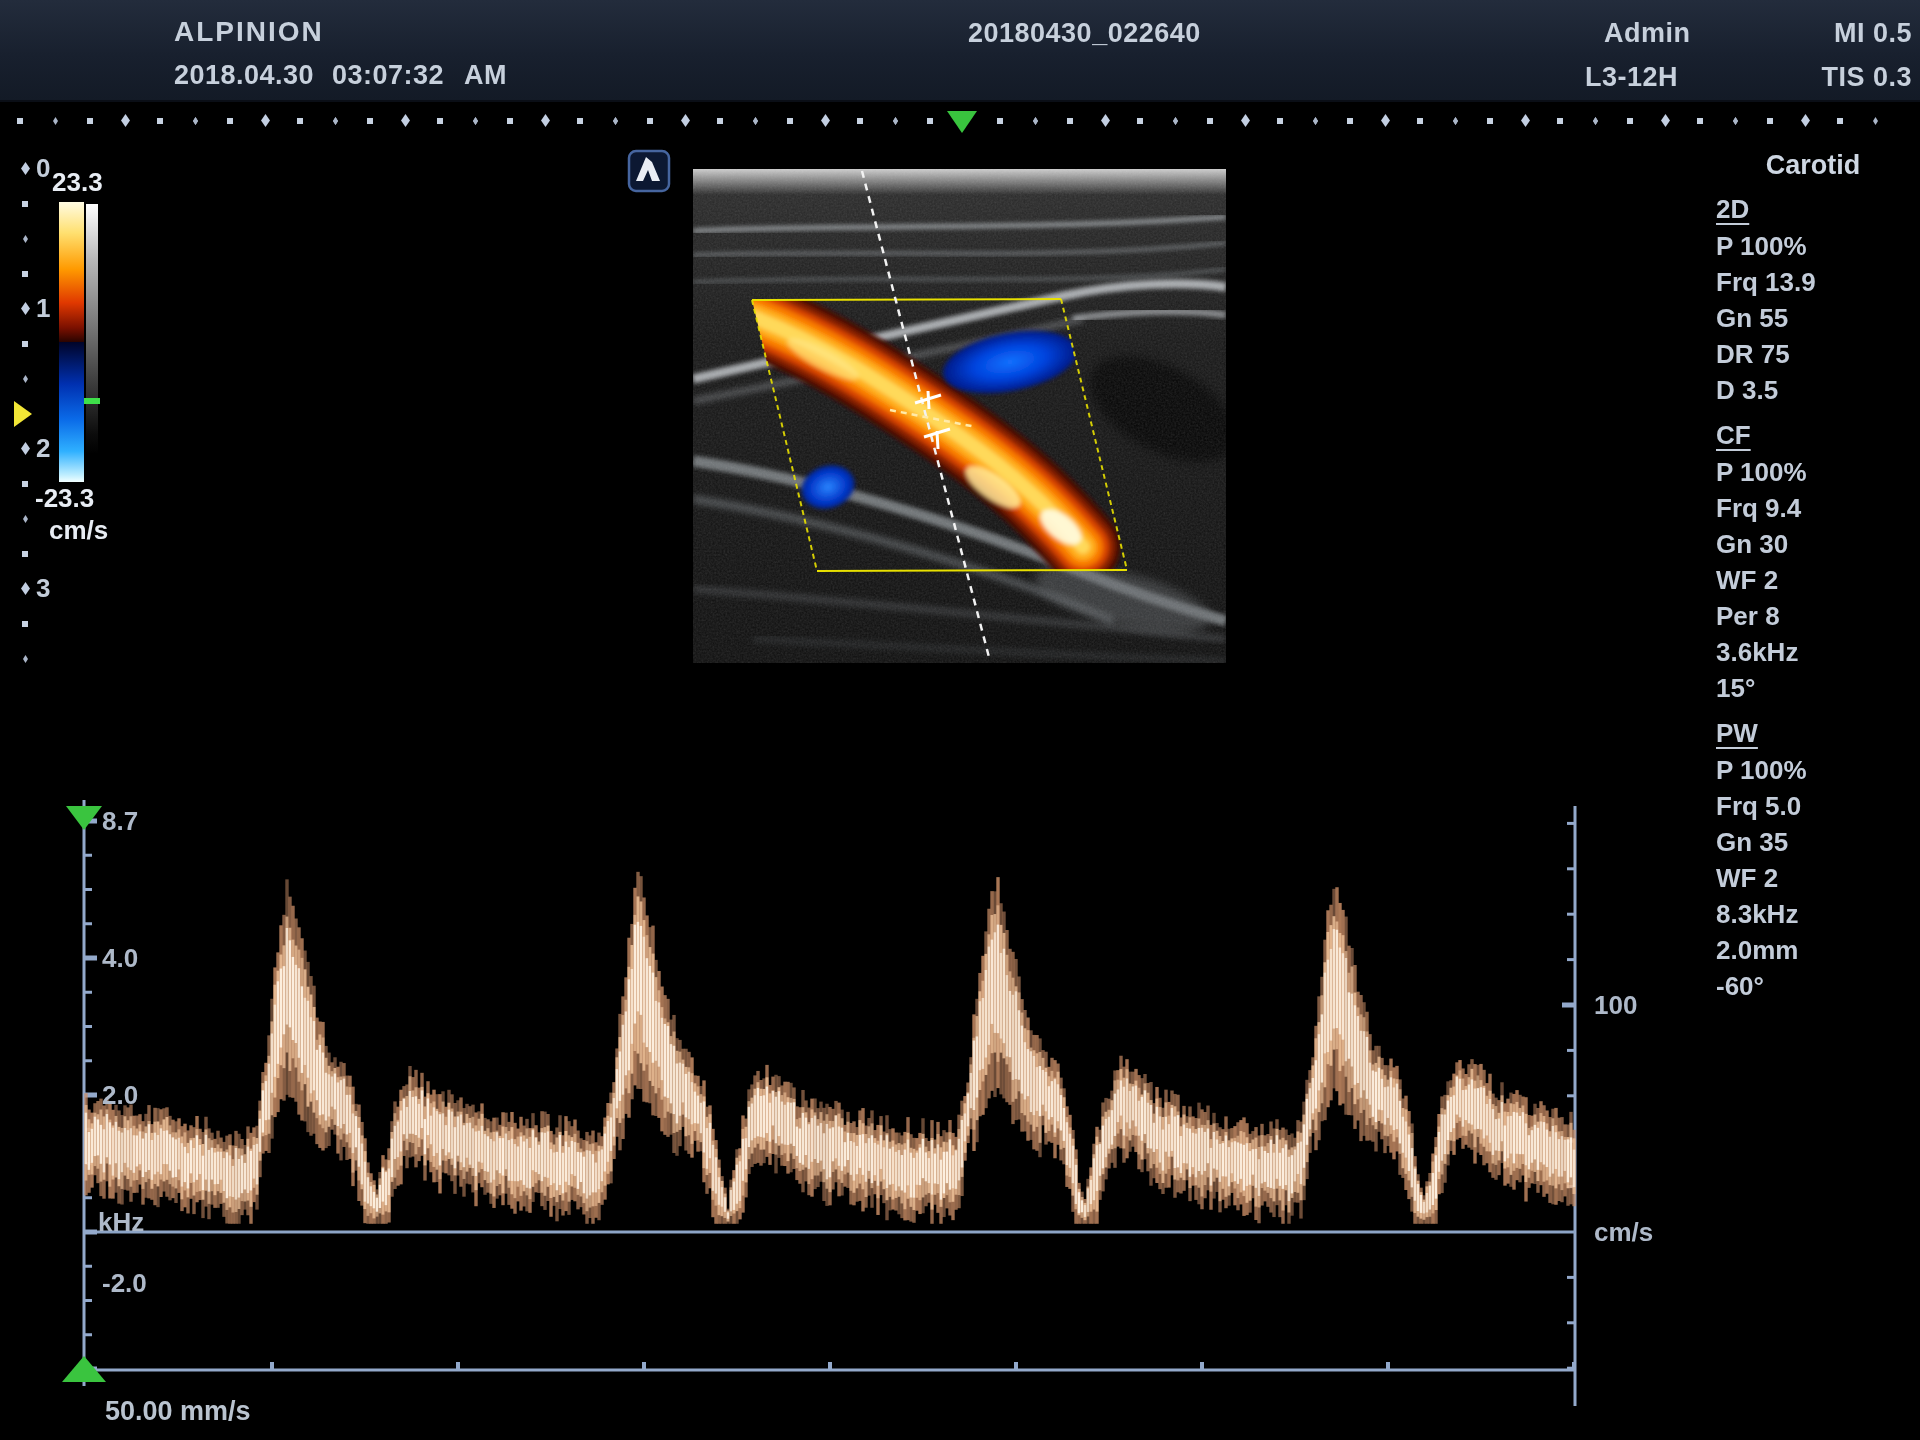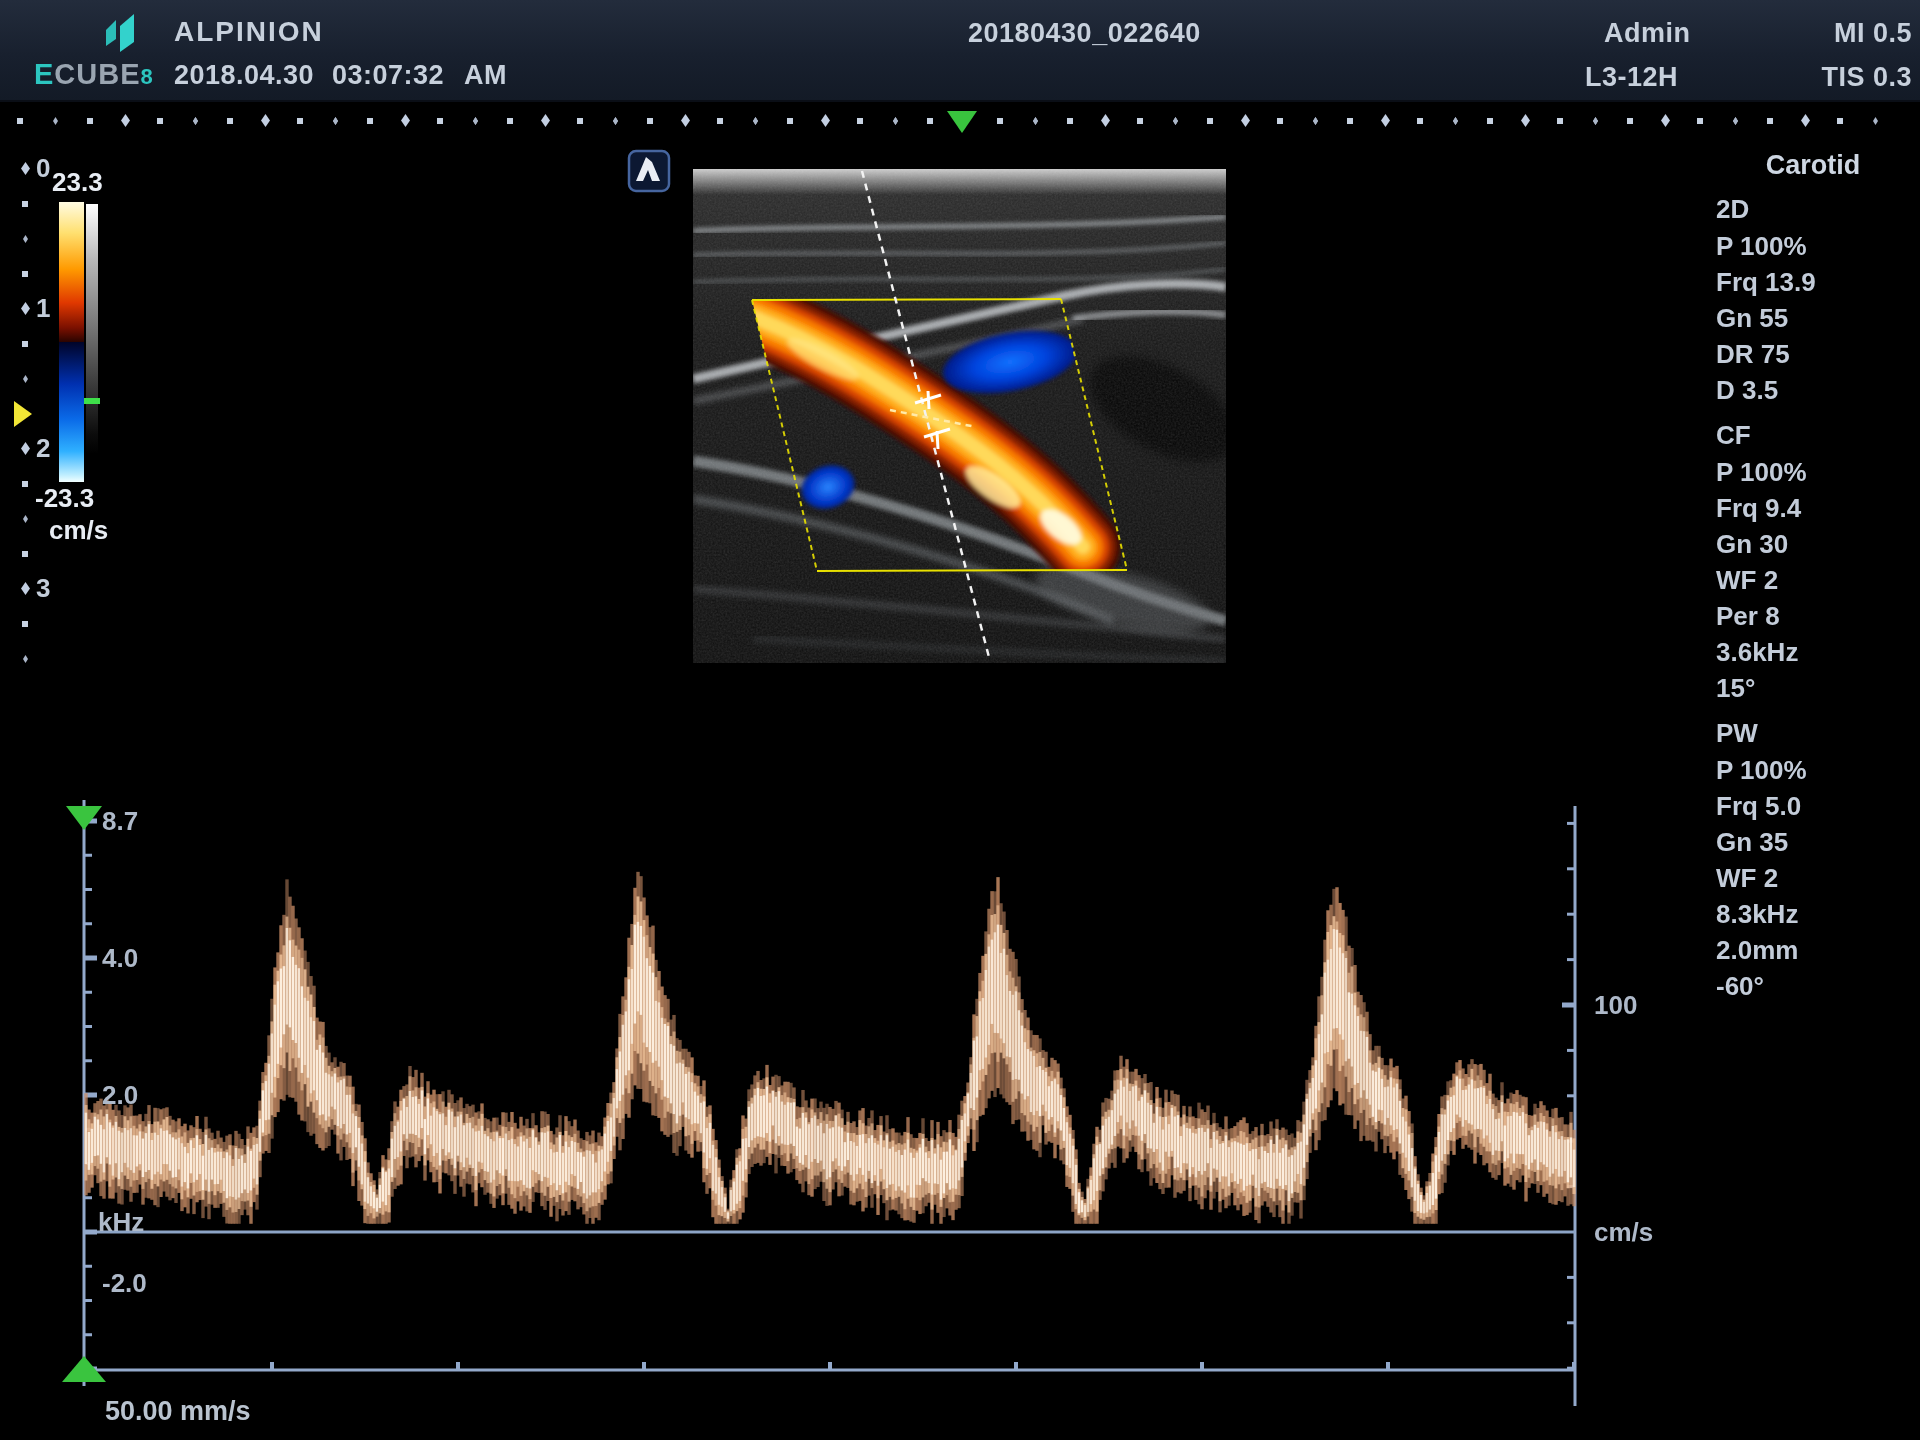--- a/index.html
+++ b/index.html
@@ -32,42 +32,35 @@
   #focus-marker{position:absolute;left:14px;top:401px;width:0;height:0;
      border-top:13px solid transparent;border-bottom:13px solid transparent;border-left:18px solid #f2e636;}
   .green-tri-down{position:absolute;width:0;height:0;
      border-left:15px solid transparent;border-right:15px solid transparent;border-top:22px solid #39c43e;}
   
   #bmode{position:absolute;left:693px;top:169px;width:533px;height:494px;}
   #orient-icon{position:absolute;left:627px;top:149px;width:44px;height:44px;}
   
   #preset-panel{position:absolute;left:1716px;top:150px;width:194px;color:#c3ccd9;font-size:26px;}
   #preset-title{text-align:center;font-size:27px;color:#ced7e3;margin-bottom:10px;}
-  .sec-title{text-underline-offset:5px;text-decoration-thickness:2px;
+  .sec-title{text-decoration:underline;text-underline-offset:5px;text-decoration-thickness:2px;
              margin-top:9px;line-height:37px;}
   .sec-line{line-height:36px;white-space:nowrap;}
   
   .spec-label{position:absolute;color:#aeb9c9;font-size:26px;transform:translateY(-50%);white-space:nowrap;}
   #sweep-speed{position:absolute;left:105px;top:1396px;color:#b9c3cf;font-size:27px;}
   svg{position:absolute;left:0;top:0;}
   #spectrum-svg{pointer-events:none;}
 </style>
 </head>
 <body>
 
 <div id="screen">
 
   <div id="header">
-    <div id="logo">
-      <svg width="150" height="52" viewBox="0 0 150 52">
-        <polygon points="76,40 86,33 86,14 76,24" fill="#2bbdb8"></polygon>
-        <polygon points="90,46 104,36 104,8 90,20" fill="#33d2cc"></polygon>
-      </svg>
-      <div id="logo-text"><span class="logo-teal">E</span><span class="logo-gray">CUBE</span><span class="logo-num">8</span></div>
-    </div>
     <div class="hdr-text" style="left:174px;top:16px;font-size:28px;letter-spacing:2px">ALPINION</div>
     <div class="hdr-text" style="left:174px;top:60px">2018.04.30</div>
     <div class="hdr-text" style="left:332px;top:60px">03:07:32</div>
     <div class="hdr-text" style="left:464px;top:60px">AM</div>
     <div class="hdr-text" style="left:968px;top:18px">20180430_022640</div>
     <div class="hdr-text" style="left:1604px;top:18px">Admin</div>
     <div class="hdr-text" style="left:1585px;top:62px">L3-12H</div>
     <div class="hdr-text" style="right:8px;top:18px">MI 0.5</div>
     <div class="hdr-text" style="right:8px;top:62px">TIS 0.3</div>
   </div>

